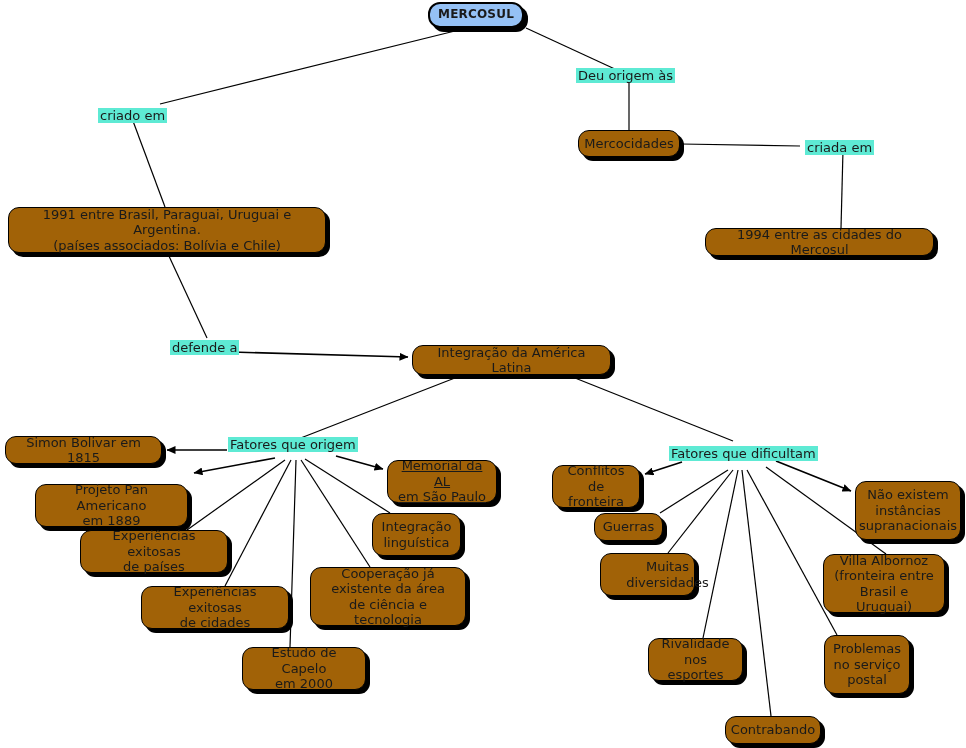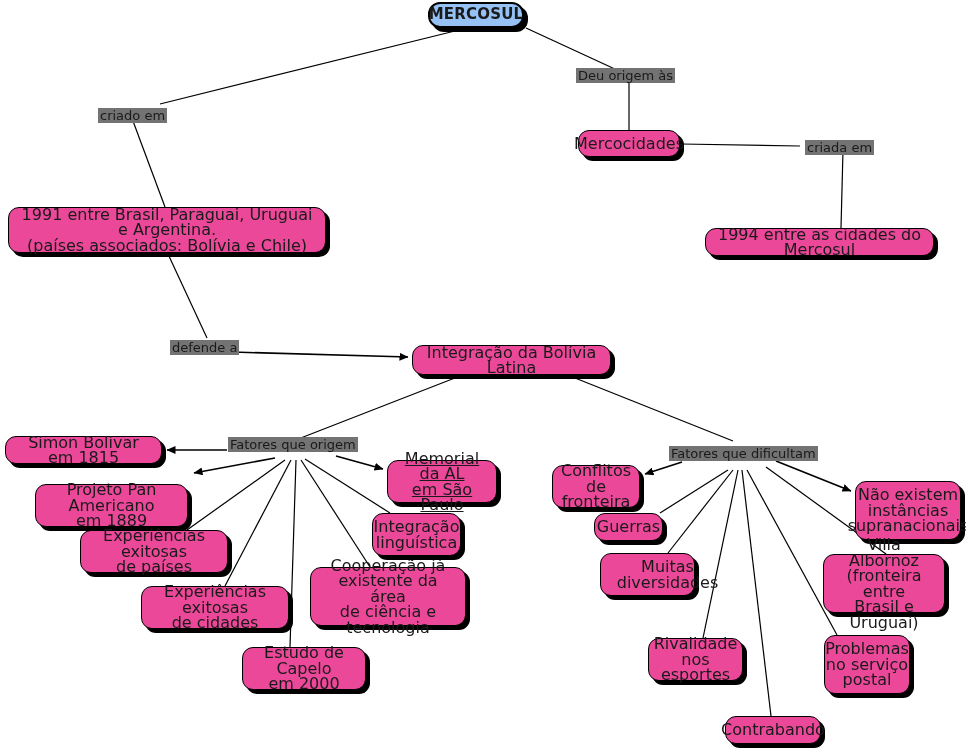--- a/index.html
+++ b/index.html
@@ -23,47 +23,47 @@
     top: 0;
     width: 966px;
     height: 748px;
     pointer-events: none;
   }
   .node {
     position: absolute;
     box-sizing: border-box;
     border: 1.5px solid #000000;
     border-radius: 11px;
-    background: #ec4899;
+    background: #a16207;
     color: #1a1a1a;
-    font-size: 16px;
+    font-size: 13px;
     line-height: 15.5px;
     text-align: center;
     display: flex;
     align-items: center;
     justify-content: center;
     padding: 3px 8px;
     box-shadow: 4px 4px 0 0 #000000;
     white-space: pre-line;
     z-index: 3;
   }
   .node.root {
     background: #95c1f5;
     font-weight: bold;
-    font-size: 15px;
+    font-size: 12px;
     letter-spacing: 0.2px;
     border-width: 2px;
     border-radius: 12px;
   }
   .link-label {
     position: absolute;
     font-size: 13px;
     line-height: 15px;
     color: #1a1a1a;
-    background: #737373;
+    background: #5eead4;
     white-space: nowrap;
     padding: 0 2px;
     z-index: 4;
   }
 </style>
 </head>
 <body>
 
 <div id="canvas">
 
@@ -102,21 +102,21 @@
         <polyline points="766,467 886,554" fill="none" stroke="#000000" stroke-width="1.2"></polyline>
       </g>
   </svg>
 
   <div id="node-layer">
       <div class="node root" style="left: 428px; top: 2px; width: 96px; height: 26px;">MERCOSUL</div>
       <div class="node" style="left: 578px; top: 130px; width: 102px; height: 27px;">Mercocidades</div>
       <div class="node" style="left: 8px; top: 207px; width: 318px; height: 46px;">1991 entre Brasil, Paraguai, Uruguai e Argentina.
 (países associados: Bolívia e Chile)</div>
       <div class="node" style="left: 694px; top: 228px; width: 229px; height: 28px; margin-left: 11px;">1994 entre as cidades do Mercosul</div>
-      <div class="node" style="left: 412px; top: 345px; width: 199px; height: 30px;">Integração da Bolívia Latina</div>
+      <div class="node" style="left: 412px; top: 345px; width: 199px; height: 30px;">Integração da América Latina</div>
       <div class="node" style="left: 5px; top: 436px; width: 157px; height: 28px;">Simon Bolivar em 1815</div>
       <div class="node" style="left: 35px; top: 475px; width: 153px; height: 43px; margin-top: 9px;">Projeto Pan Americano
 em 1889</div>
       <div class="node" style="left: 80px; top: 530px; width: 148px; height: 43px;">Experiências exitosas
 de países</div>
       <div class="node" style="left: 141px; top: 586px; width: 148px; height: 43px;">Experiências exitosas
 de cidades</div>
       <div class="node" style="left: 242px; top: 647px; width: 124px; height: 43px;">Estudo de Capelo
 em 2000</div>
       <div class="node" style="left: 310px; top: 567px; width: 156px; height: 59px;">Cooperação já

